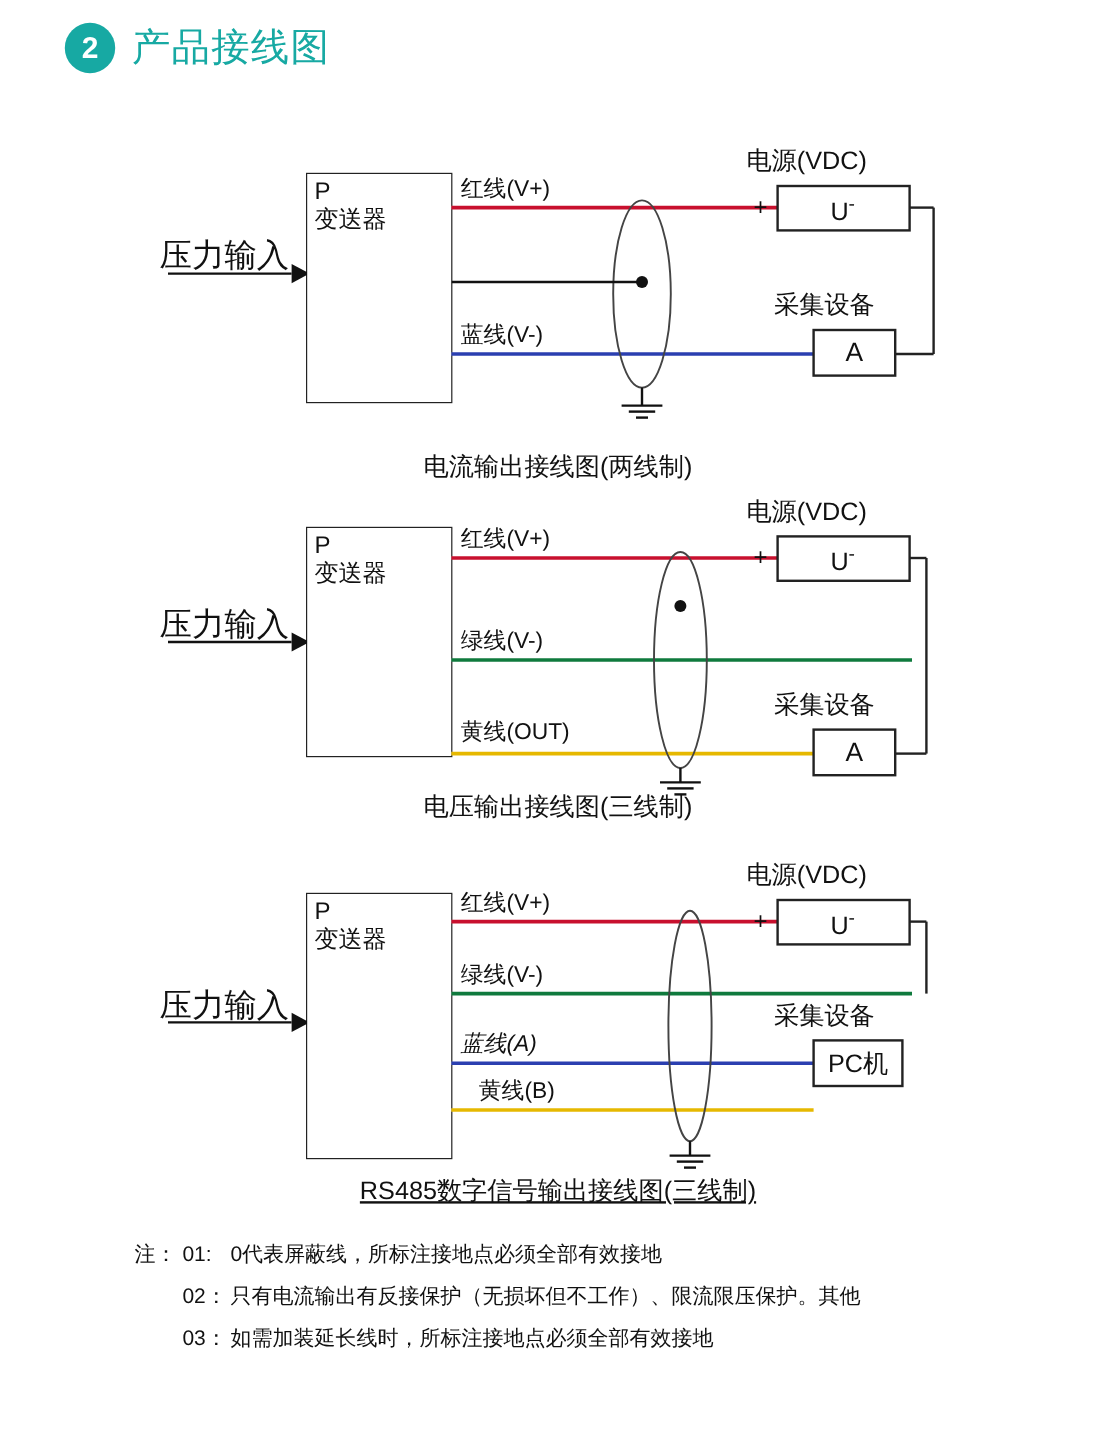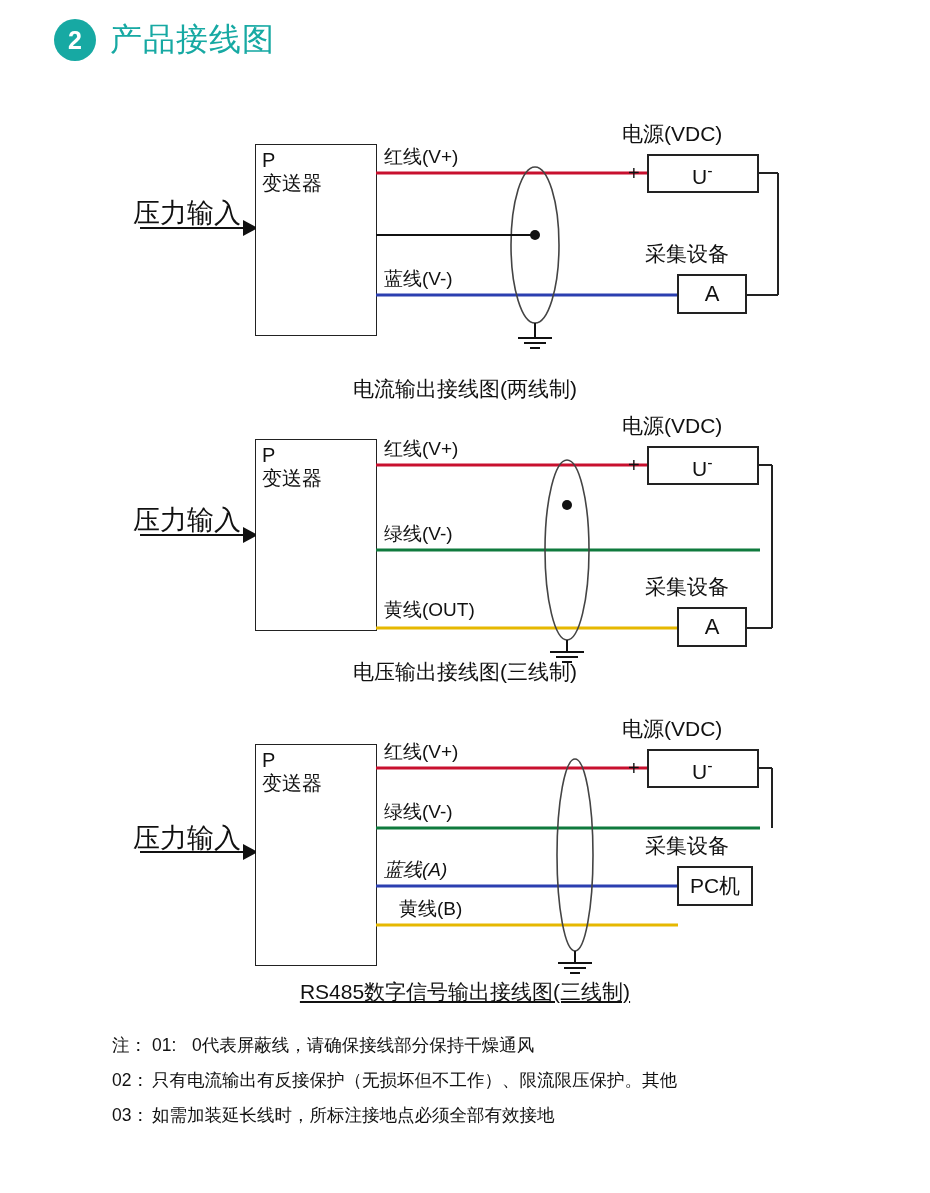--- a/index.html
+++ b/index.html
@@ -60,21 +60,21 @@
   }
   svg{position:absolute;left:0;top:0;overflow:visible;}
   
   .notes{
     position:absolute;left:112px;top:1028px;width:760px;
     font-size:17.5px;line-height:2.0;color:#111;
   }
   .notes .row{display:flex;}
   .notes .tag{width:40px;flex:none;}
   .notes .body{flex:1;}
-  .notes .cont{align-items:center;}
+  .notes .cont{margin-left:40px;align-items:center;}
 </style>
 </head>
 <body>
 
 <div class="header">
   <div class="badge">2</div>
   <div class="header-title">产品接线图</div>
 </div>
 
 <div class="diagram" id="diagram-1">
@@ -241,21 +241,21 @@
   <div class="dev-label" style="left:645px;top:132px;">采集设备</div>
   <div style="position:absolute;left:678px;top:167px;width:74px;height:38px;display:flex;align-items:center;justify-content:center;font-size:21px;">PC机</div>
 
   <div class="caption" style="top:278px;text-decoration:underline;">RS485数字信号输出接线图(三线制)</div>
 </div>
 
 <div class="notes">
   <div class="row">
     <div class="tag">注：</div>
     <div class="tag">01:</div>
-    <div class="body">0代表屏蔽线，请确保接线部分保持干燥通风</div>
+    <div class="body">0代表屏蔽线，所标注接地点必须全部有效接地</div>
   </div>
   <div class="row cont">
     <div class="tag">02：</div>
     <div class="body">只有电流输出有反接保护（无损坏但不工作）、限流限压保护。其他</div>
   </div>
   <div class="row cont">
     <div class="tag">03：</div>
     <div class="body">如需加装延长线时，所标注接地点必须全部有效接地</div>
   </div>
 </div>

